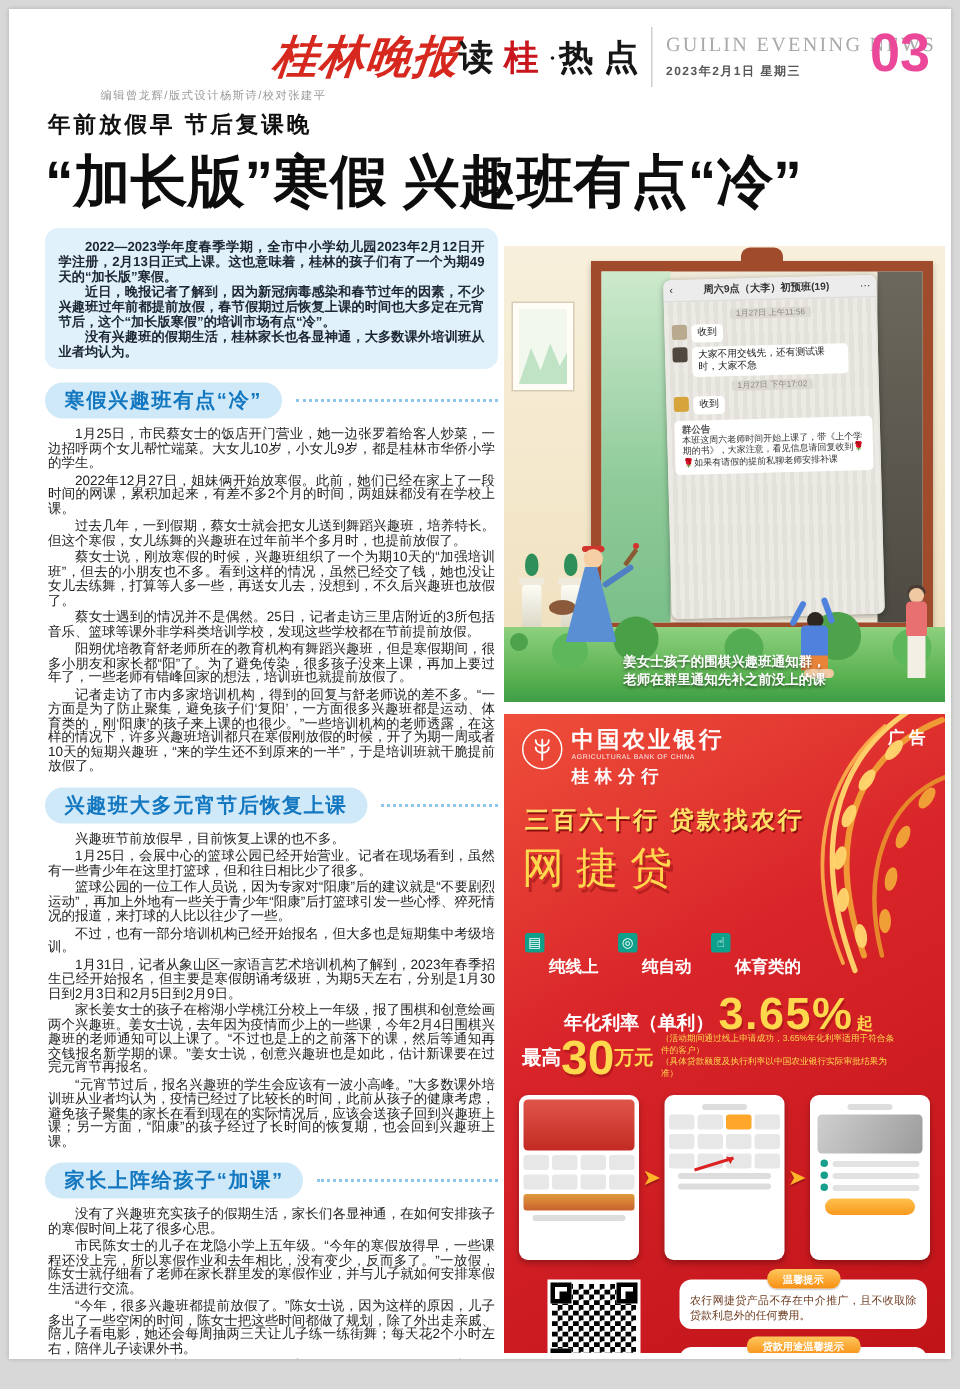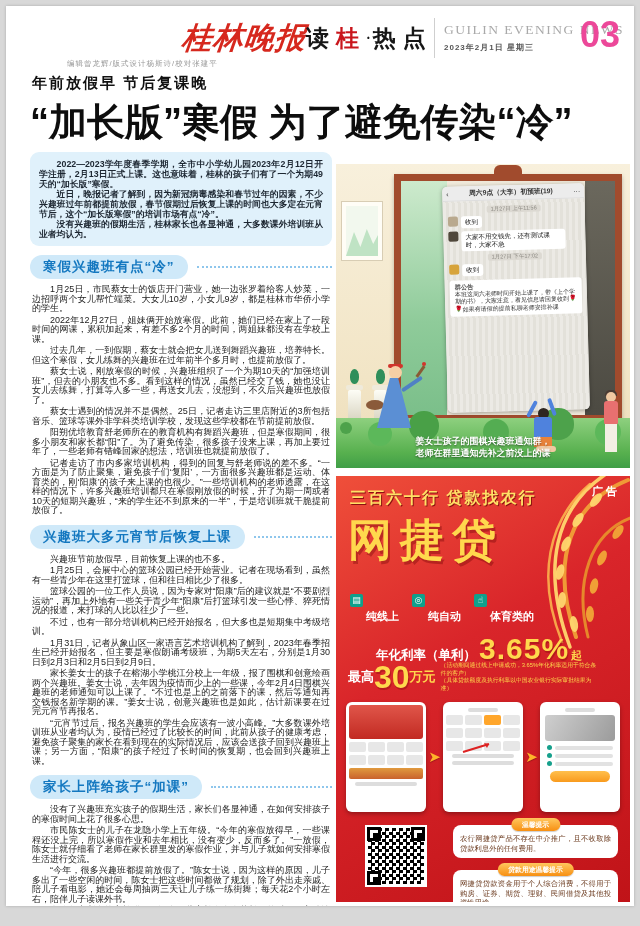--- a/index.html
+++ b/index.html
@@ -103,21 +103,21 @@
   .wheat{position:absolute;right:-8px;top:-4px;pointer-events:none;}
   .ad-label{position:absolute;right:10px;top:8px;font-size:11px;font-weight:700;letter-spacing:3px;}
   .bankrow{position:relative;display:flex;gap:6px;padding:10px 0 0 12px;align-items:flex-start;}
   .emblem{width:27px;height:27px;border:1.5px solid #fff;border-radius:50%;flex:0 0 auto;
         display:flex;align-items:center;justify-content:center;}
   .bname{font-size:15px;font-weight:800;letter-spacing:2px;line-height:16px;}
   .ben{font-size:4.6px;letter-spacing:.4px;opacity:.9;}
   .branch{font-size:11.5px;font-weight:700;letter-spacing:4px;margin-top:3px;}
   .slogan{position:relative;margin:12px 0 0 14px;color:#ffe066;font-size:16px;font-weight:800;
         letter-spacing:2px;text-shadow:1px 1px 0 #8c1010;}
-  .product{position:relative;margin:2px 13px 0 12px;color:#ffd84d;font-size:44px;font-weight:700;
+  .product{position:relative;margin:2px 13px 0 12px;color:#ffd84d;font-size:28px;font-weight:400;
         letter-spacing:8px;text-shadow:2px 3px 0 rgba(120,8,8,.4);}
   .feats{position:relative;display:flex;gap:13px;margin:6px 0 0 14px;align-items:center;}
   .feat{display:flex;align-items:center;gap:3px;}
   .fi{width:13px;height:13px;background:#0fa08c;border-radius:2px;color:#fff;font-size:9px;
         display:flex;align-items:center;justify-content:center;}
   .fl{font-size:11px;font-weight:700;margin-top:33px;}
   .raterow{position:relative;margin:8px 0 0 40px;display:flex;align-items:baseline;}
   .rlabel{font-size:12.5px;font-weight:800;}
   .rbig{font-size:30px;font-weight:900;color:#ffd84d;margin-left:3px;letter-spacing:1px;
         text-shadow:1px 2px 0 rgba(120,8,8,.35);}
@@ -169,21 +169,21 @@
     <div class="logo">桂林晚报</div>
     <div class="secttl"><span>读</span><span class="red">桂</span><span class="dot">·</span><span>热点</span></div>
     <div class="vline"></div>
     <div class="ename">GUILIN EVENING NEWS</div>
     <div class="pdate">2023年2月1日 星期三</div>
     <div class="pnum">03</div>
   </div>
 
   <div class="headblock">
     <p class="kicker">年前放假早 节后复课晚</p>
-    <h1 class="bigtitle">“加长版”寒假 为了避免传染“冷”</h1>
+    <h1 class="bigtitle">“加长版”寒假 兴趣班有点“冷”</h1>
   </div>
 
   <div class="leftcol">
     <div class="lead">
       <p>2022—2023学年度春季学期，全市中小学幼儿园2023年2月12日开学注册，2月13日正式上课。这也意味着，桂林的孩子们有了一个为期49天的“加长版”寒假。</p>
       <p>近日，晚报记者了解到，因为新冠病毒感染和春节过年的因素，不少兴趣班过年前都提前放假，春节假期过后恢复上课的时间也大多定在元宵节后，这个“加长版寒假”的培训市场有点“冷”。</p>
       <p>没有兴趣班的假期生活，桂林家长也各显神通，大多数课外培训班从业者均认为。</p>
     </div>
 
     <div class="sec">
@@ -312,20 +312,38 @@
         <ellipse cx="84" cy="128" rx="4" ry="8" transform="rotate(5 84 128)"></ellipse>
         <ellipse cx="140" cy="60" rx="4" ry="8" transform="rotate(35 140 60)" fill="#f2a637"></ellipse>
         <ellipse cx="124" cy="86" rx="4" ry="8" transform="rotate(25 124 86)" fill="#f2a637"></ellipse>
         <ellipse cx="116" cy="114" rx="4" ry="8" transform="rotate(12 116 114)" fill="#f2a637"></ellipse>
         <ellipse cx="112" cy="142" rx="4" ry="8" fill="#f2a637"></ellipse>
         <ellipse cx="96" cy="152" rx="4" ry="8" transform="rotate(-8 96 152)"></ellipse>
       </g>
     </svg>
     <div class="ad-label">广告</div>
 
+    <div class="bankrow">
+      <div class="emblem">
+        <svg width="19" height="19" viewBox="0 0 24 24">
+            <g stroke="#fff" stroke-width="1.6" fill="none" stroke-linecap="round">
+              <path d="M12 4 v17"></path>
+              <path d="M12 9 C 8.5 9 6.5 6.8 6.5 4.4"></path>
+              <path d="M12 9 C 15.5 9 17.5 6.8 17.5 4.4"></path>
+              <path d="M12 15 C 8.5 15 6.5 12.8 6.5 10.4"></path>
+              <path d="M12 15 C 15.5 15 17.5 12.8 17.5 10.4"></path>
+            </g>
+          </svg>
+      </div>
+      <div>
+        <div class="bname">中国农业银行</div>
+        <div class="ben">AGRICULTURAL BANK OF CHINA</div>
+        <div class="branch">桂林分行</div>
+      </div>
+    </div>
 
     <div class="slogan">三百六十行 贷款找农行</div>
     <div class="product">网捷贷</div>
 
     <div class="feats">
       <div class="feat">
           <span class="fi">▤</span>
           <span class="fl">纯线上</span>
         </div>
       <div class="feat">

